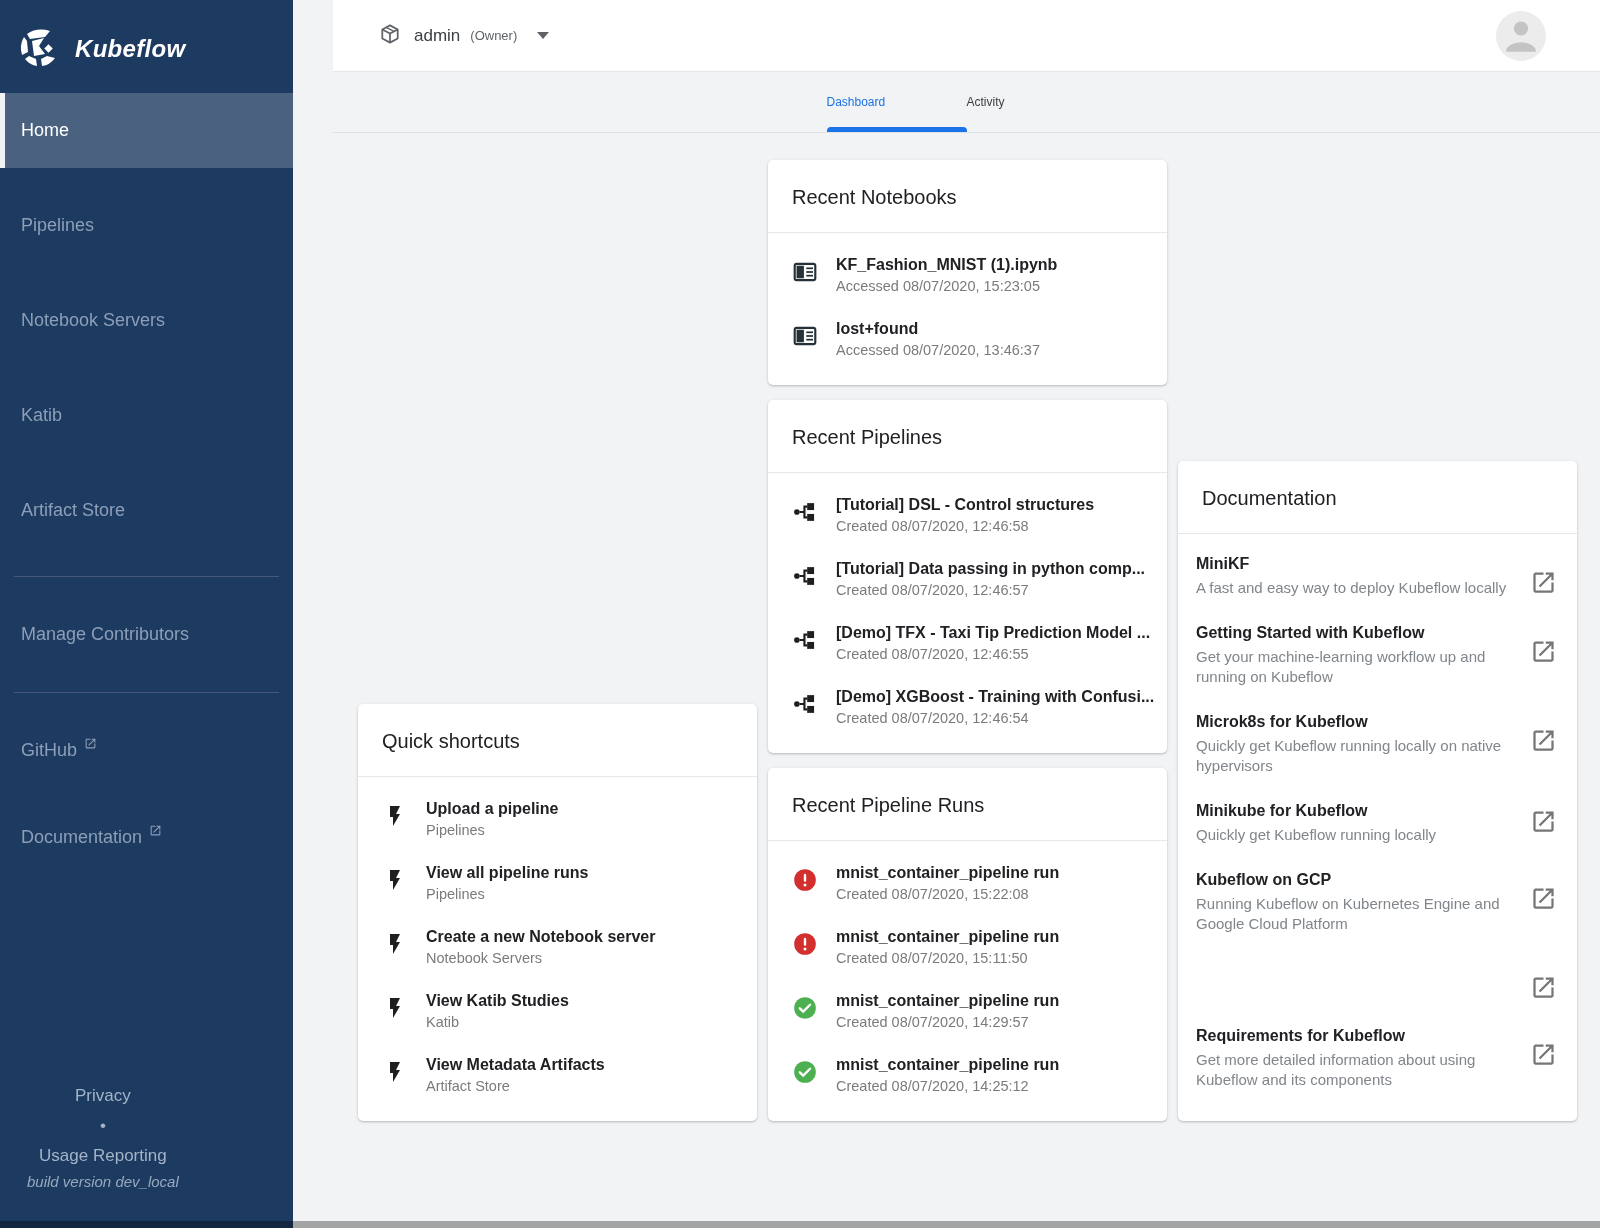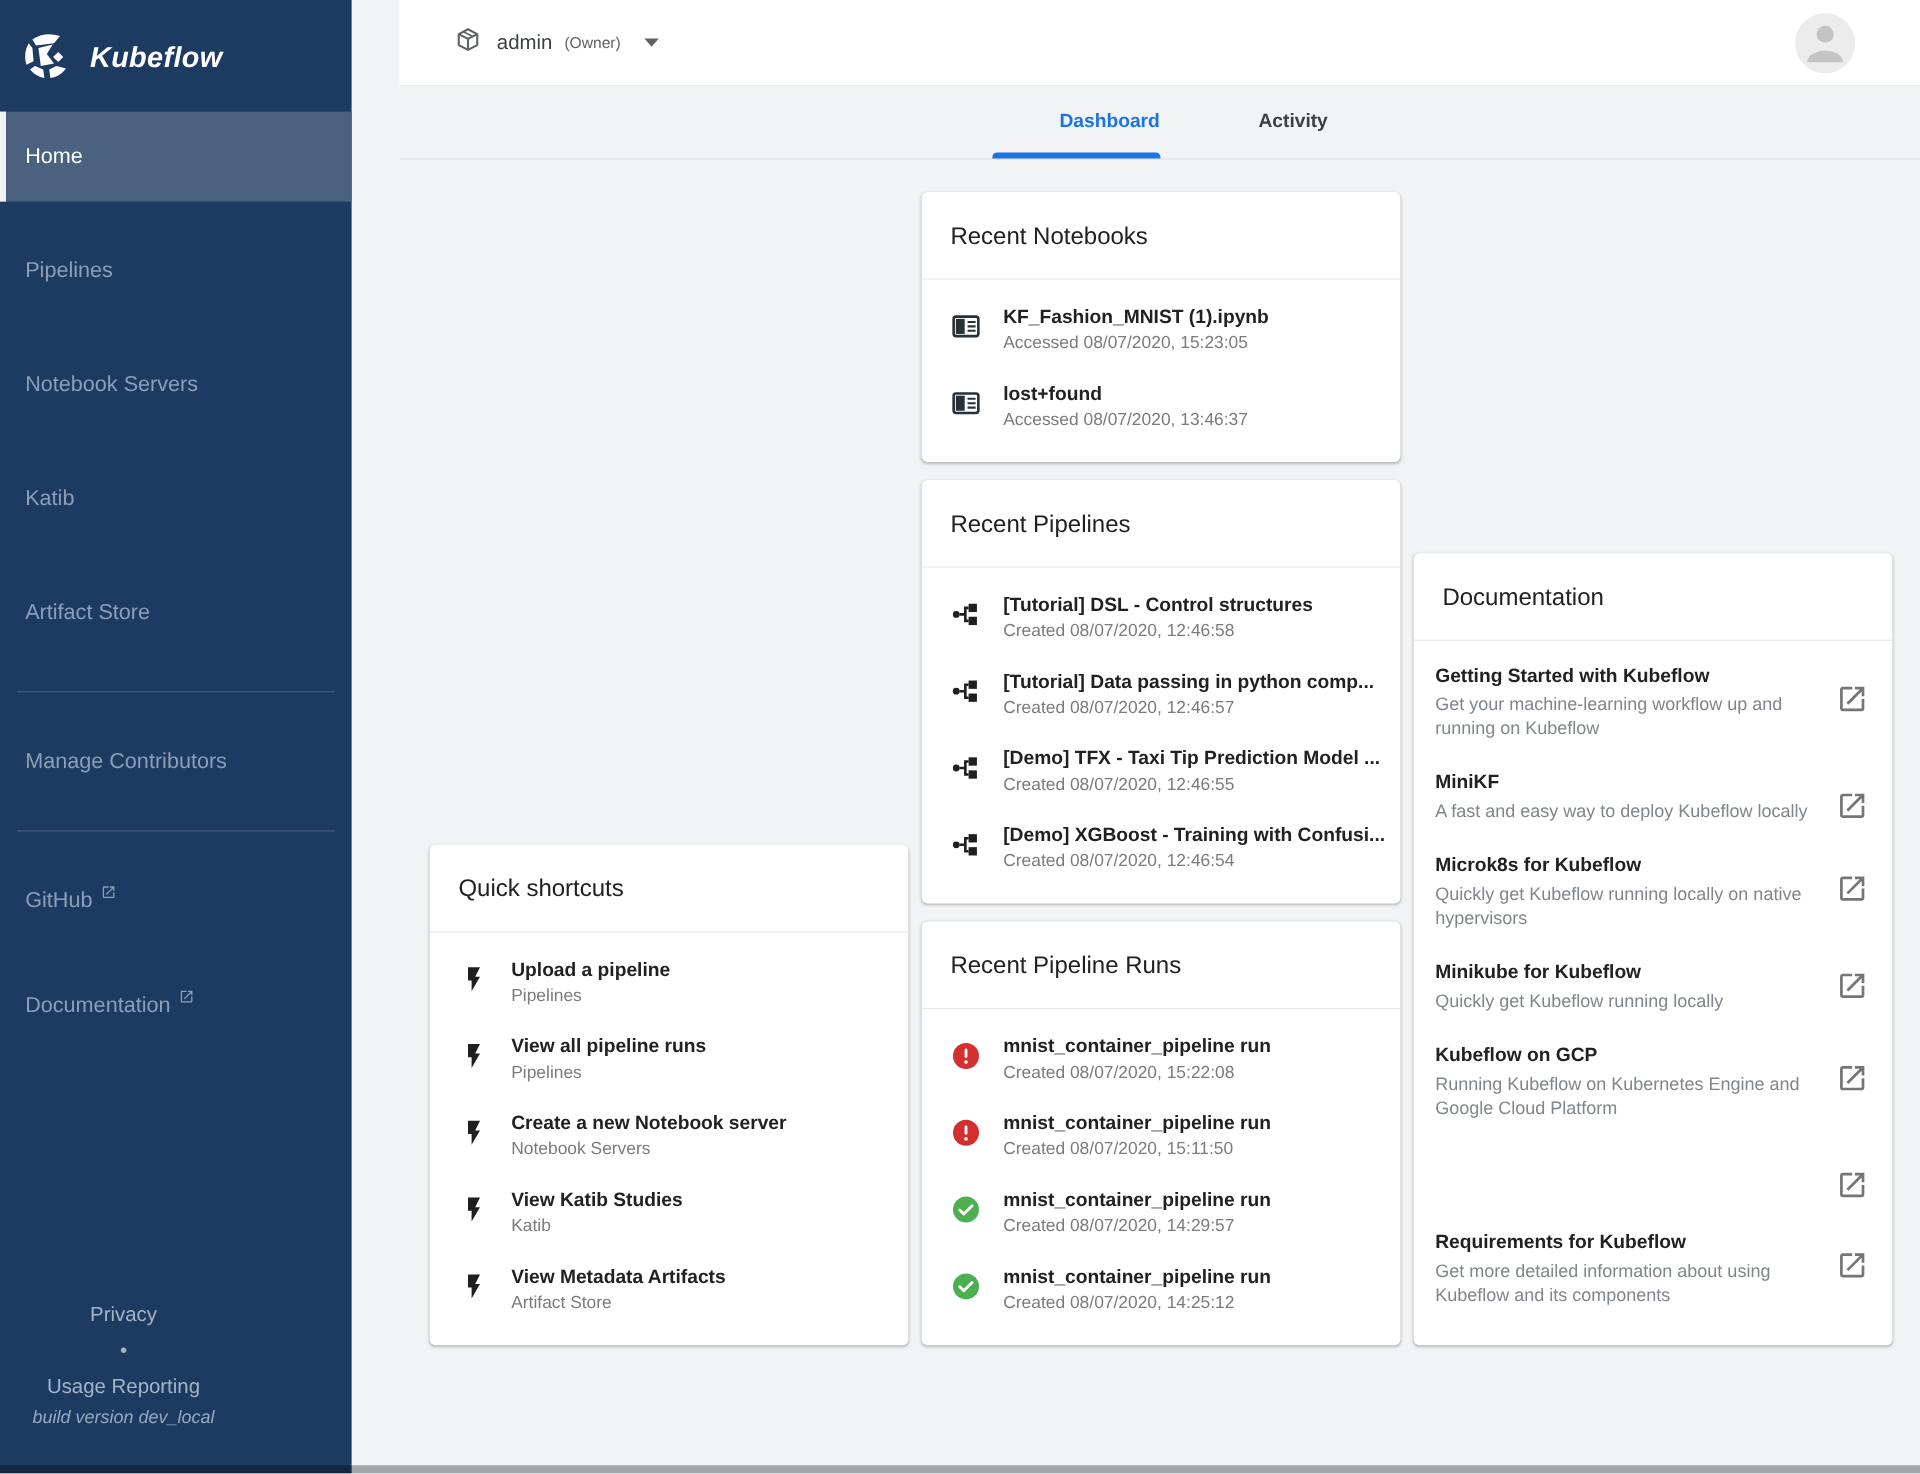--- a/index.html
+++ b/index.html
@@ -29,22 +29,22 @@
             align-items:center; padding:0 54px 0 46px; }
   .ns-selector { display:flex; align-items:center; gap:10px; cursor:pointer; }
   .ns-name { font-size:17px; color:#3c4043; margin-left:3px; }
   .ns-role { font-size:13px; color:#5f6368; }
   .caret { width:0; height:0; border-left:6px solid transparent; border-right:6px solid transparent;
            border-top:7px solid #5f6368; margin-left:10px; }
   .avatar { margin-left:auto; width:50px; height:50px; border-radius:50%; background:#ececec;
             overflow:hidden; cursor:pointer; display:flex; align-items:center; justify-content:center; }
 
   .tabbar { height:61px; border-bottom:1px solid #dfe1e5; display:flex; justify-content:center; }
-  .tab { width:140px; display:flex; align-items:center; justify-content:flex-end; font-size:16px;
-         font-weight:700; color:#3c4043; cursor:pointer; position:relative; }
+  .tab { width:140px; display:flex; align-items:center; justify-content:flex-start; font-size:12px;
+         font-weight:400; color:#3c4043; cursor:pointer; position:relative; }
   .tab.active { color:#1a73e8; }
   .tab.active::after { content:""; position:absolute; bottom:0; left:0; right:0; height:5px;
                        background:#1a73e8; border-radius:4px 4px 0 0; }
 
   
   .content { display:flex; gap:11px; padding:27px 0 0 25px; align-items:flex-end; }
   .col { display:flex; flex-direction:column; gap:15px; width:399px; min-width:399px; }
   .card { background:#fff; border-radius:5px; box-shadow:0 1px 2px rgba(0,0,0,.18), 0 1px 4px rgba(0,0,0,.08); }
   .card-title { font-size:20px; font-weight:400; color:#202124; padding:26px 24px 23px 24px; }
   .card-divider { border-top:1px solid #e8e8e8; }
@@ -405,42 +405,42 @@
         </section>
       </div>
 
       <div class="col">
         <section class="card">
           <h2 class="card-title">Documentation</h2>
           <div class="card-divider"></div>
           <div class="doc-list">
             <div class="doc-item">
               <div class="doc-text">
+                <div class="doc-title">MiniKF</div>
+                <div class="doc-desc">A fast and easy way to deploy Kubeflow locally</div>
+              </div>
+              <span class="doc-ext">
+                  <svg width="27" height="27" viewBox="0 0 24 24" fill="#757575">
+                    <path d="M19 19H5V5h7V3H5c-1.11 0-2 .9-2 2v14c0 1.1.89 2 2 2h14c1.1 0 2-.9 2-2v-7h-2v7zM14 3v2h3.59l-9.83 9.83 1.41 1.41L19 6.41V10h2V3h-7z"></path>
+                  </svg>
+                </span>
+            </div>
+            <div class="doc-item">
+              <div class="doc-text">
                 <div class="doc-title">Getting Started with Kubeflow</div>
                 <div class="doc-desc">Get your machine-learning workflow up and running on Kubeflow</div>
               </div>
               <span class="doc-ext">
                   <svg width="27" height="27" viewBox="0 0 24 24" fill="#757575">
                     <path d="M19 19H5V5h7V3H5c-1.11 0-2 .9-2 2v14c0 1.1.89 2 2 2h14c1.1 0 2-.9 2-2v-7h-2v7zM14 3v2h3.59l-9.83 9.83 1.41 1.41L19 6.41V10h2V3h-7z"></path>
                   </svg>
                 </span>
             </div>
             <div class="doc-item">
               <div class="doc-text">
-                <div class="doc-title">MiniKF</div>
-                <div class="doc-desc">A fast and easy way to deploy Kubeflow locally</div>
-              </div>
-              <span class="doc-ext">
-                  <svg width="27" height="27" viewBox="0 0 24 24" fill="#757575">
-                    <path d="M19 19H5V5h7V3H5c-1.11 0-2 .9-2 2v14c0 1.1.89 2 2 2h14c1.1 0 2-.9 2-2v-7h-2v7zM14 3v2h3.59l-9.83 9.83 1.41 1.41L19 6.41V10h2V3h-7z"></path>
-                  </svg>
-                </span>
-            </div>
-            <div class="doc-item">
-              <div class="doc-text">
                 <div class="doc-title">Microk8s for Kubeflow</div>
                 <div class="doc-desc">Quickly get Kubeflow running locally on native hypervisors</div>
               </div>
               <span class="doc-ext">
                   <svg width="27" height="27" viewBox="0 0 24 24" fill="#757575">
                     <path d="M19 19H5V5h7V3H5c-1.11 0-2 .9-2 2v14c0 1.1.89 2 2 2h14c1.1 0 2-.9 2-2v-7h-2v7zM14 3v2h3.59l-9.83 9.83 1.41 1.41L19 6.41V10h2V3h-7z"></path>
                   </svg>
                 </span>
             </div>
             <div class="doc-item">

